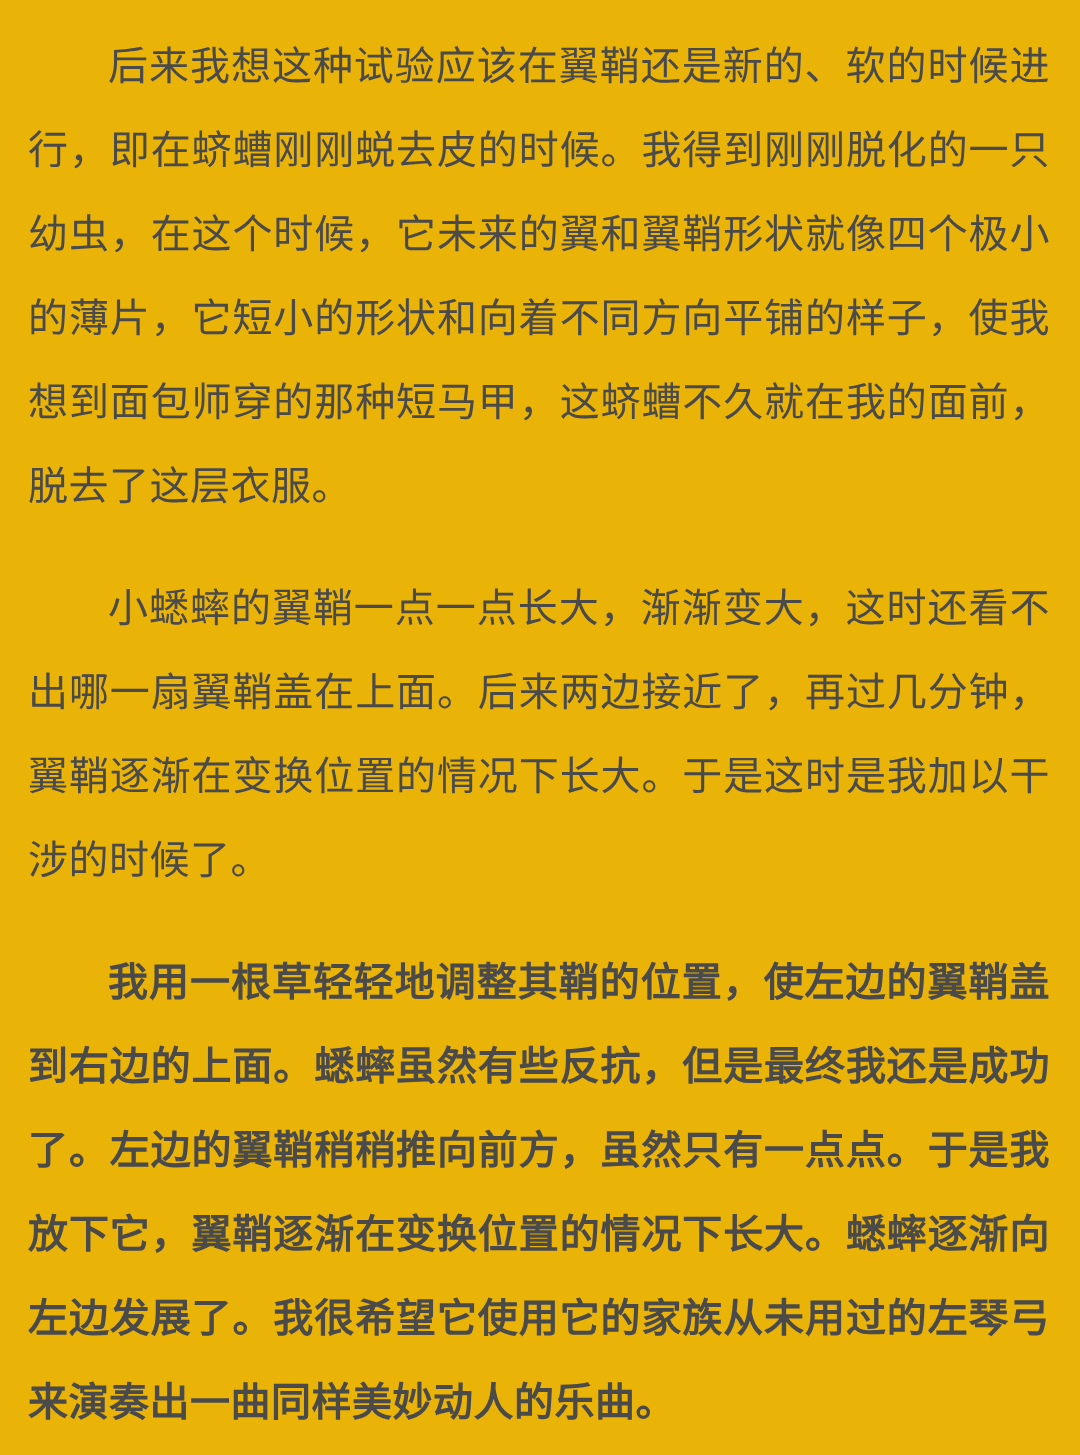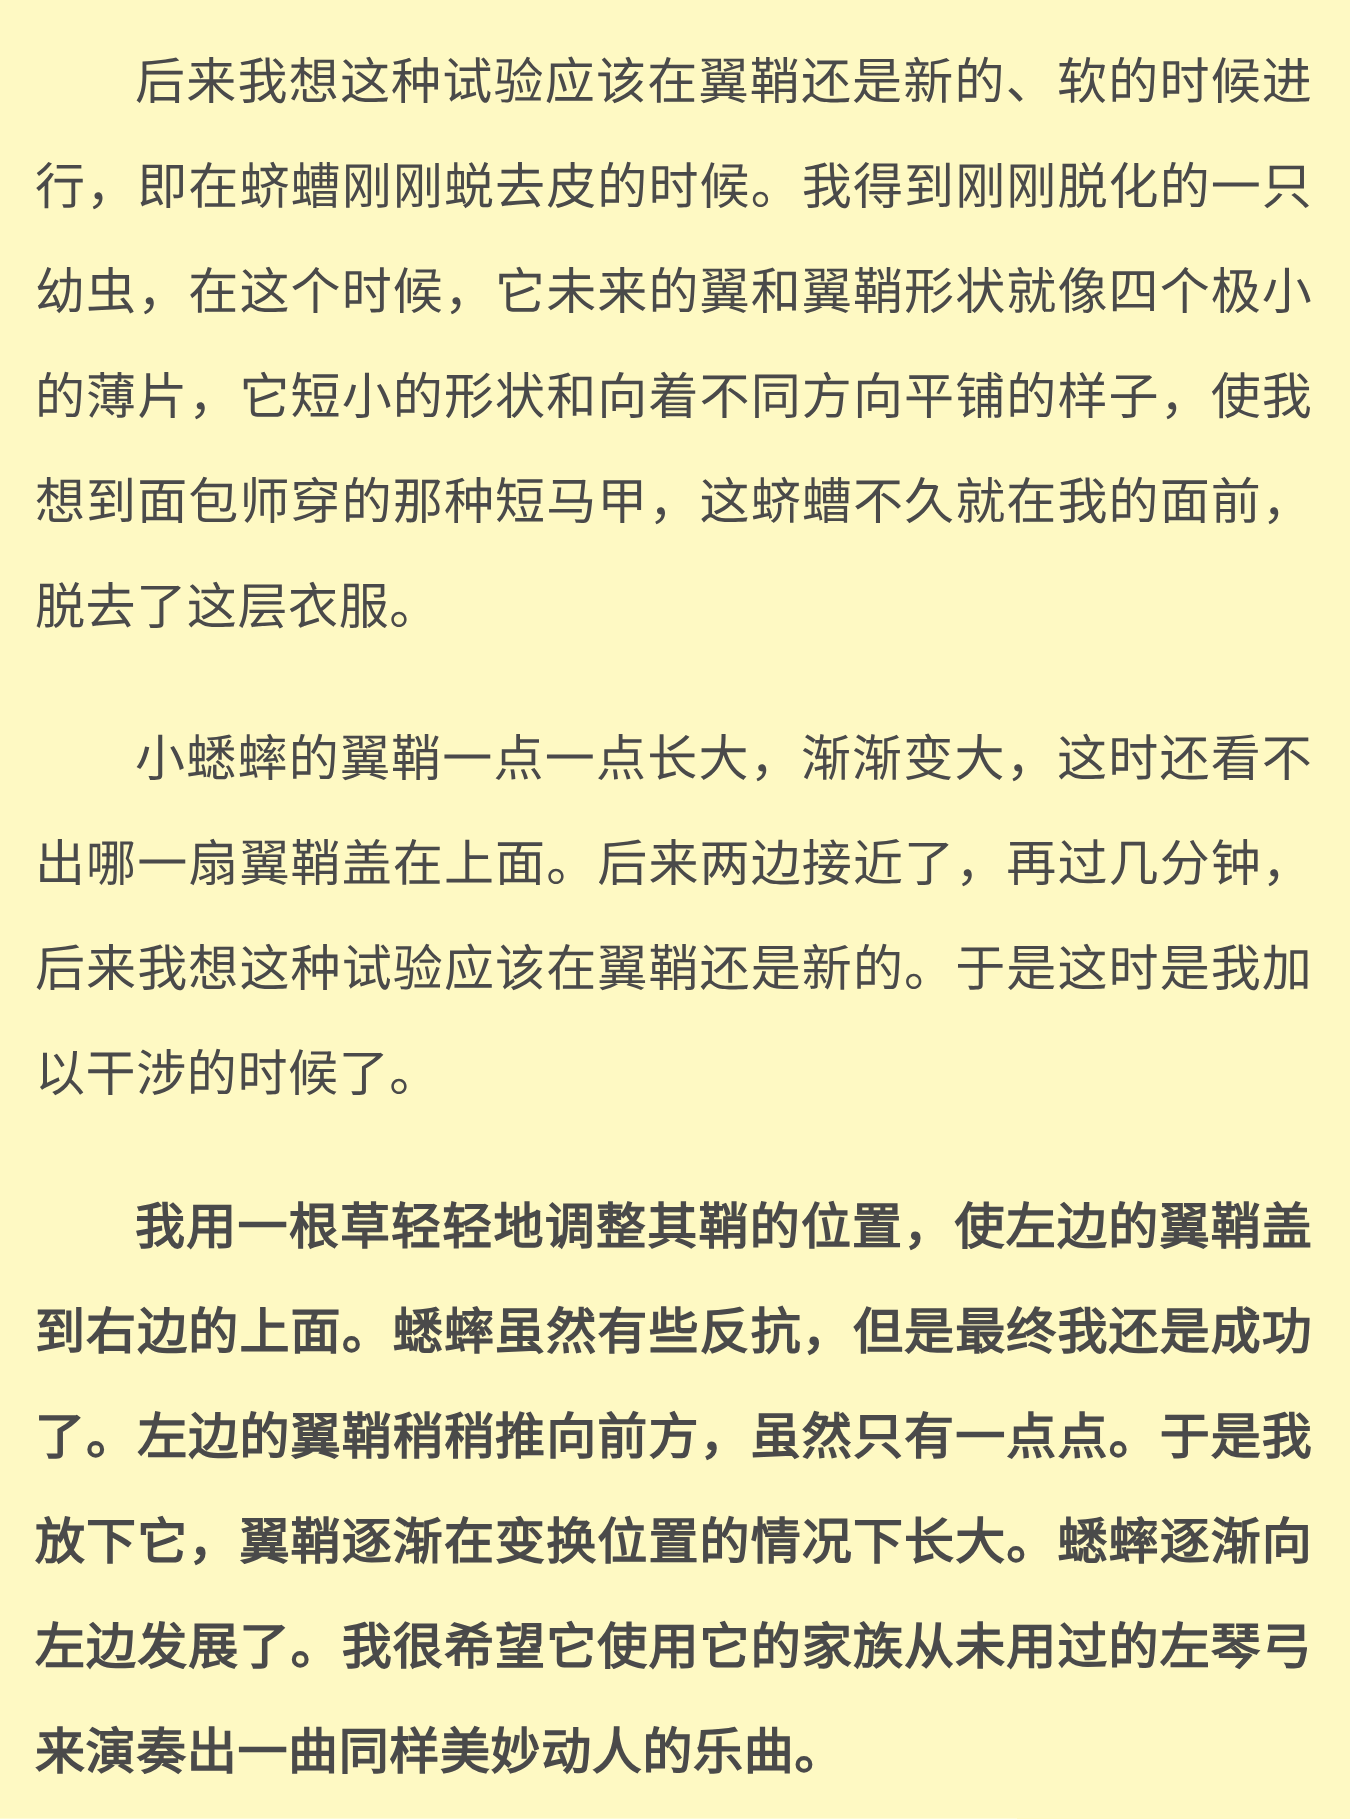--- a/index.html
+++ b/index.html
@@ -11,21 +11,21 @@
     height: 1455px;
     background: #ffffff;
     font-family: "Liberation Sans", sans-serif;
     overflow: hidden;
   }
   .page {
     box-sizing: border-box;
     width: 1080px;
     height: 1455px;
     padding: 24px 30px 0 28px;
-    background: #fef9c3;
+    background: #eab308;
   }
   .page p {
     margin: 0 0 38px 0;
     font-size: 40px;
     line-height: 84px;
     color: #4a4a4a;
     text-align: justify;
     text-justify: inter-ideograph;
     text-indent: 2em;
     word-break: break-all;
@@ -34,15 +34,15 @@
   .page p:last-child {
     margin-bottom: 0;
     font-weight: bold;
   }
 </style>
 </head>
 <body>
 
 <div class="page">
   <p>后来我想这种试验应该在翼鞘还是新的、软的时候进行，即在蛴螬刚刚蜕去皮的时候。我得到刚刚脱化的一只幼虫，在这个时候，它未来的翼和翼鞘形状就像四个极小的薄片，它短小的形状和向着不同方向平铺的样子，使我想到面包师穿的那种短马甲，这蛴螬不久就在我的面前，脱去了这层衣服。</p>
-  <p>小蟋蟀的翼鞘一点一点长大，渐渐变大，这时还看不出哪一扇翼鞘盖在上面。后来两边接近了，再过几分钟，后来我想这种试验应该在翼鞘还是新的。于是这时是我加以干涉的时候了。</p>
+  <p>小蟋蟀的翼鞘一点一点长大，渐渐变大，这时还看不出哪一扇翼鞘盖在上面。后来两边接近了，再过几分钟，翼鞘逐渐在变换位置的情况下长大。于是这时是我加以干涉的时候了。</p>
   <p>我用一根草轻轻地调整其鞘的位置，使左边的翼鞘盖到右边的上面。蟋蟀虽然有些反抗，但是最终我还是成功了。左边的翼鞘稍稍推向前方，虽然只有一点点。于是我放下它，翼鞘逐渐在变换位置的情况下长大。蟋蟀逐渐向左边发展了。我很希望它使用它的家族从未用过的左琴弓来演奏出一曲同样美妙动人的乐曲。</p>
 </div>
 
 </body></html>

